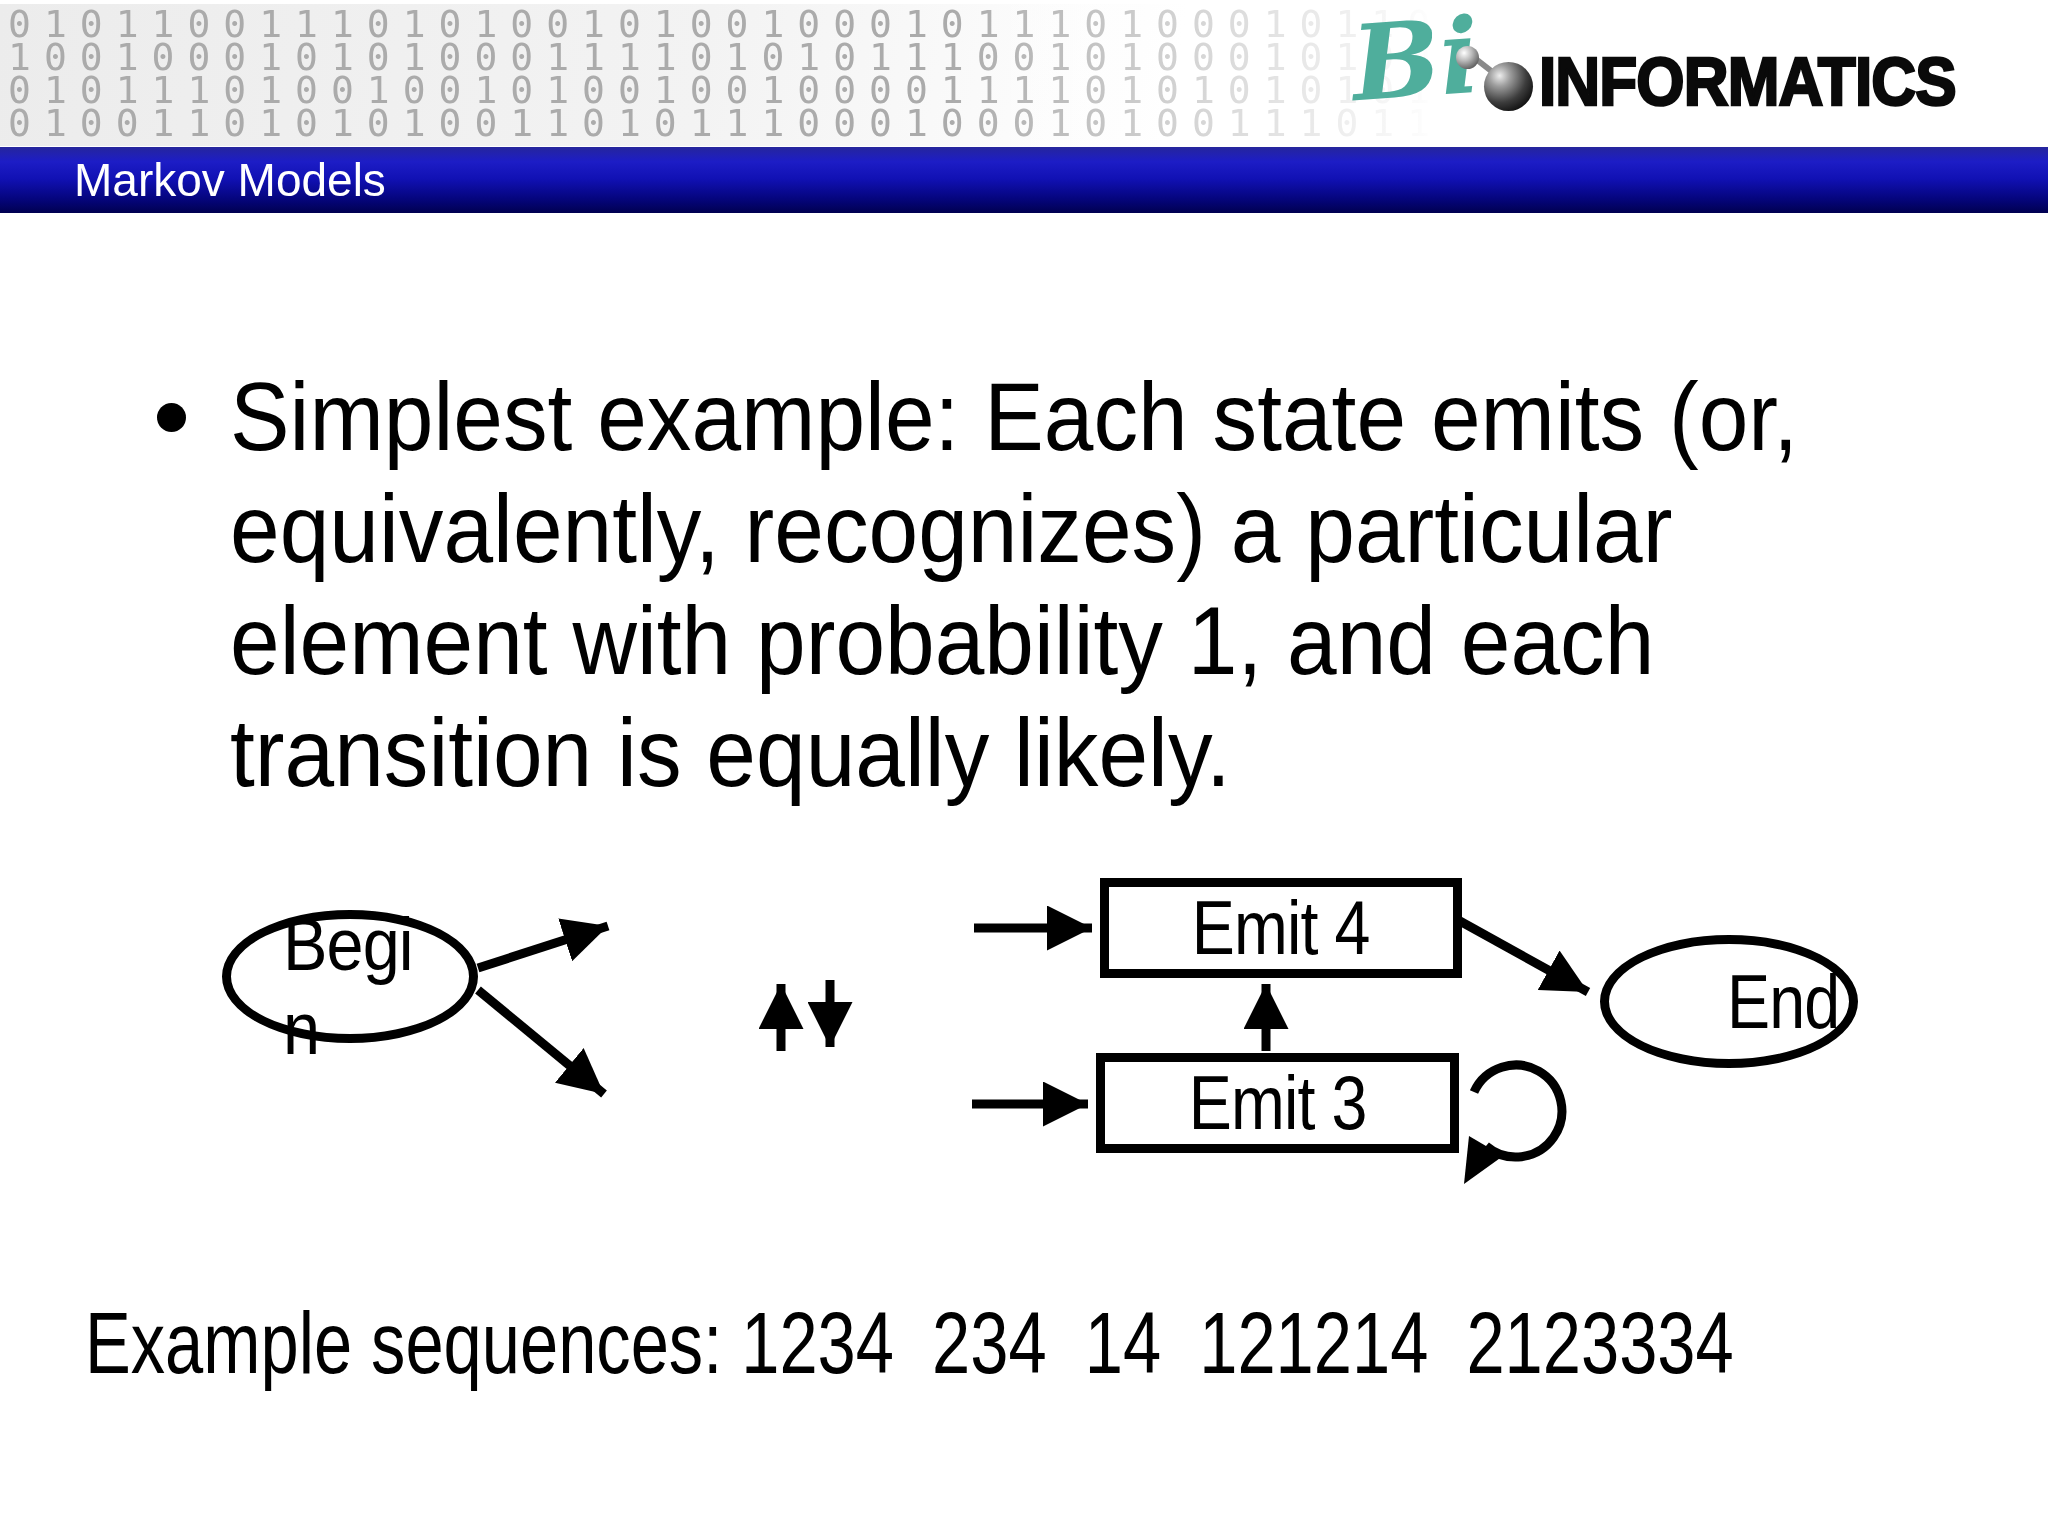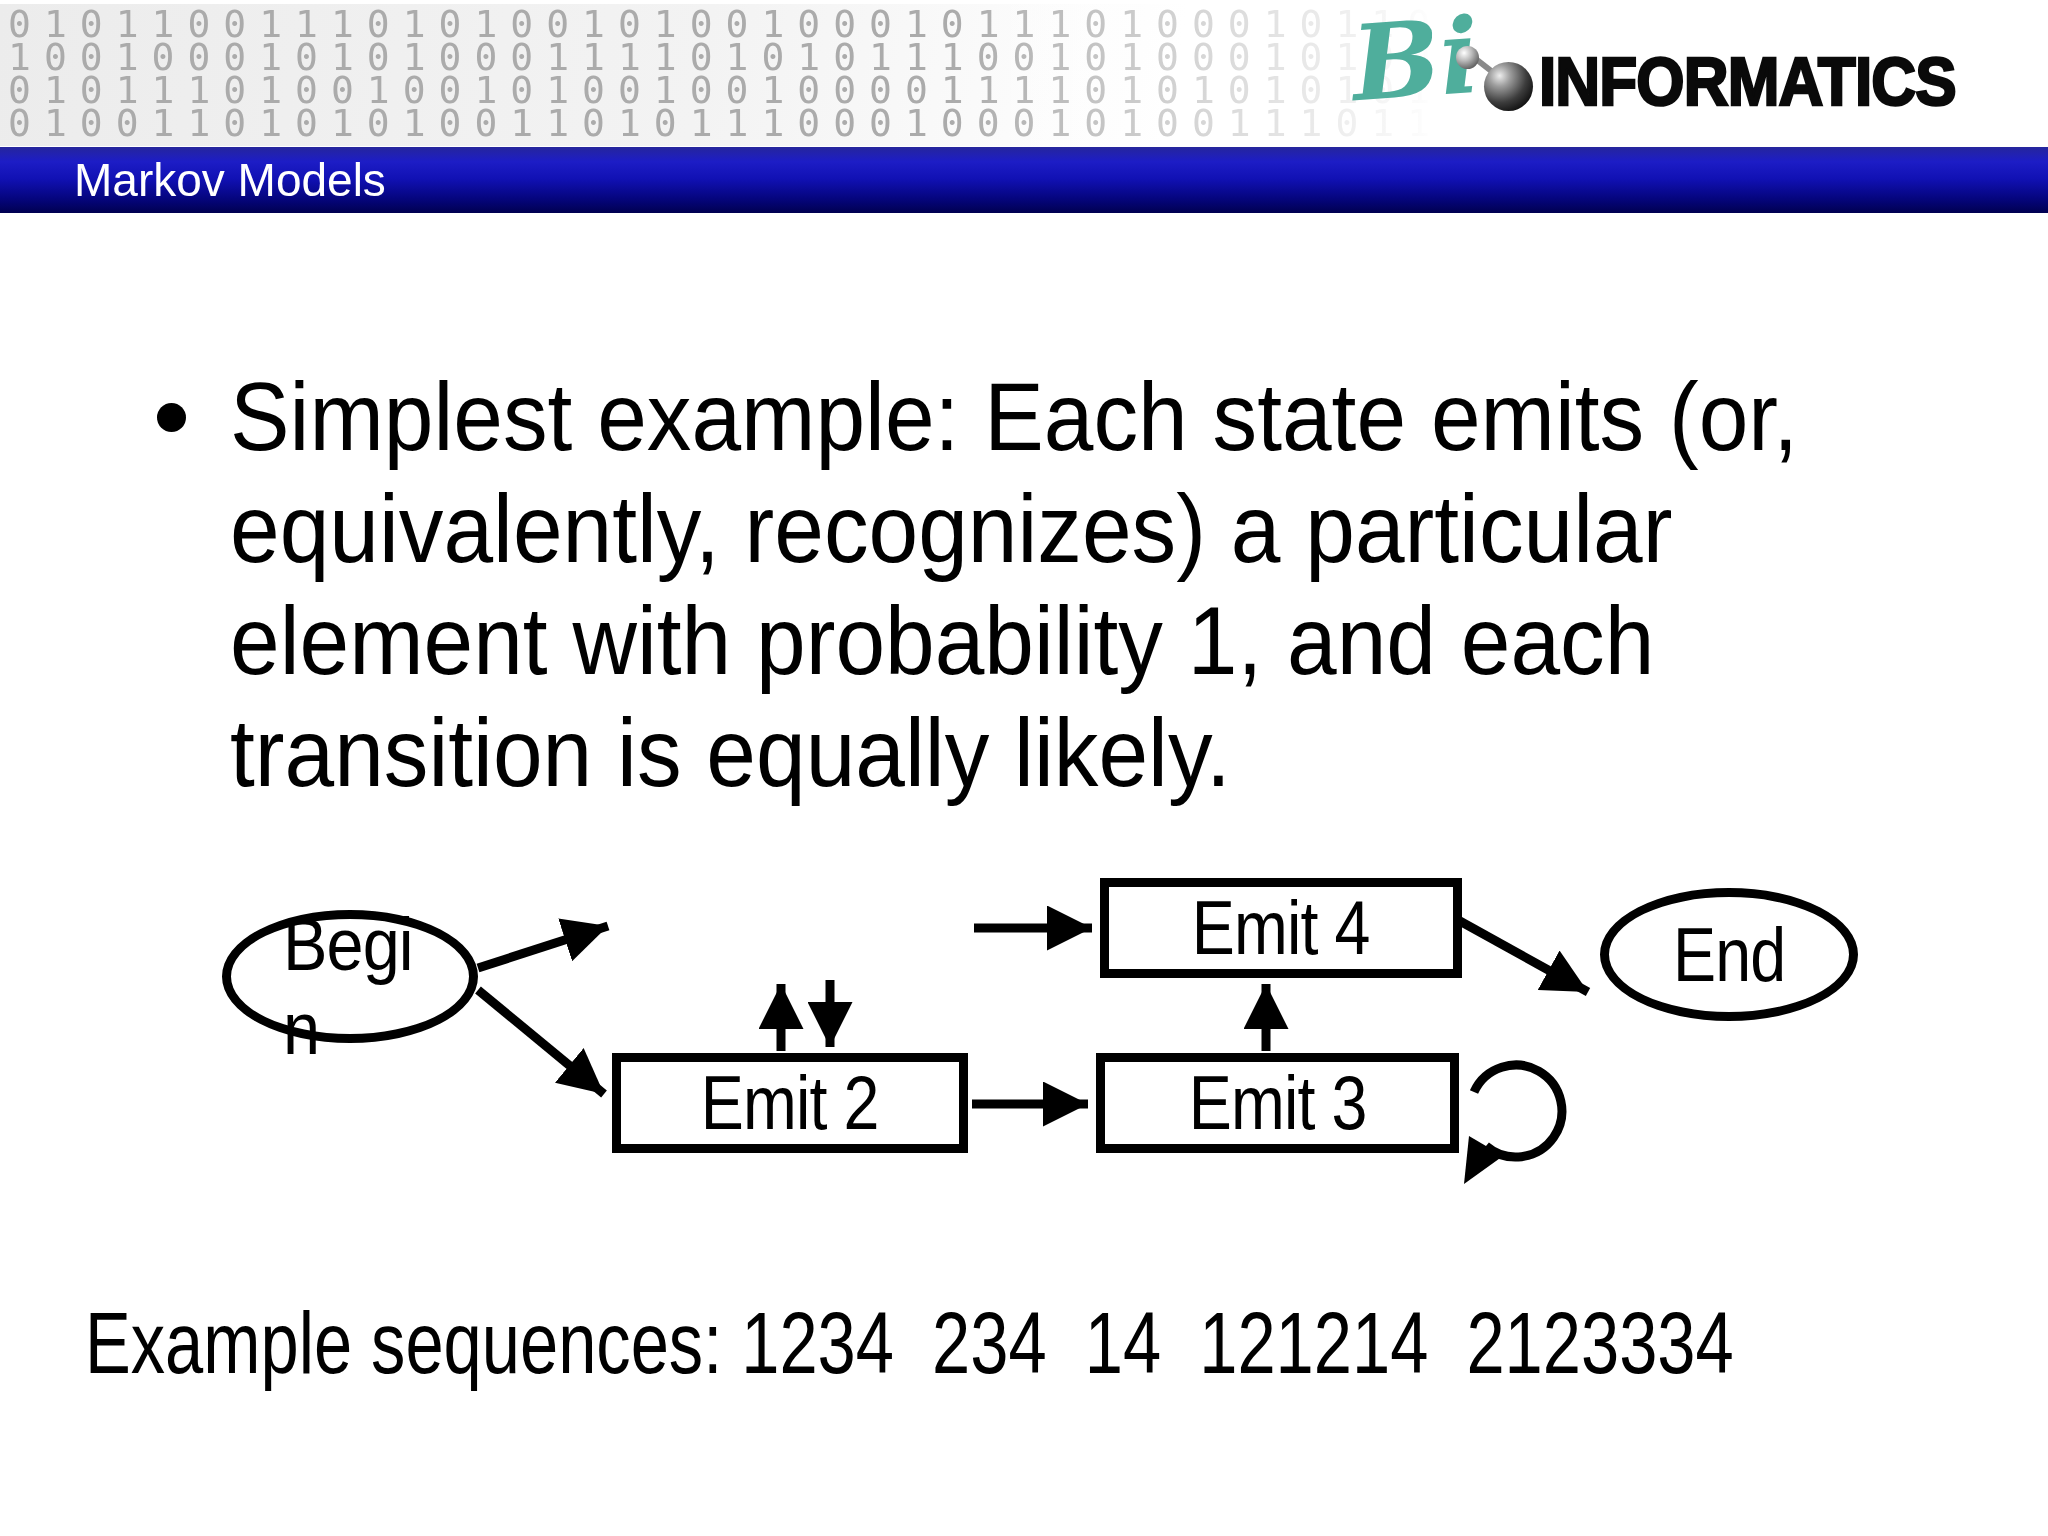--- a/index.html
+++ b/index.html
@@ -75,21 +75,21 @@
     transform:scaleX(0.85);transform-origin:center center;white-space:nowrap;
   }
   .box-emit1{left:617px;top:878px;width:353px;height:100px;}
   .box-emit4{left:1100px;top:878px;width:362px;height:100px;}
   .box-emit2{left:612px;top:1053px;width:356px;height:100px;}
   .box-emit3{left:1096px;top:1053px;width:363px;height:100px;}
   .state-ellipse{
     position:absolute;box-sizing:border-box;border:9px solid #000;border-radius:50%;background:transparent;
   }
   .ellipse-begin{left:222px;top:910px;width:256px;height:133px;}
-  .ellipse-end{left:1600px;top:888px;width:258px;height:133px;display:flex;align-items:center;justify-content:center;}
+  .ellipse-end{left:1600px;top:935px;width:258px;height:133px;display:flex;align-items:center;justify-content:flex-end;}
   .begin-label{
     position:absolute;left:52px;top:-16px;
     font-size:74px;line-height:84px;color:#000;letter-spacing:-1px;
     transform:scaleX(0.9);transform-origin:left top;
   }
   
   .footer-text{
     position:absolute;left:85px;top:1293px;
     font-size:88px;line-height:100px;color:#000;
     white-space:pre;
@@ -153,23 +153,20 @@
   <div class="state-ellipse ellipse-begin">
     <div class="begin-label">
       <div>Begi</div>
       <div>n</div>
     </div>
   </div>
 
   <div class="state-box box-emit4">
     <span>Emit 4</span>
   </div>
-  <div class="state-box box-emit2">
-    <span>Emit 2</span>
-  </div>
   <div class="state-box box-emit3">
     <span>Emit 3</span>
   </div>
 
   <div class="state-ellipse ellipse-end">
     <span>End</span>
   </div>
 
   <div class="footer-text">Example sequences: 1234  234  14  121214  2123334</div>
 

